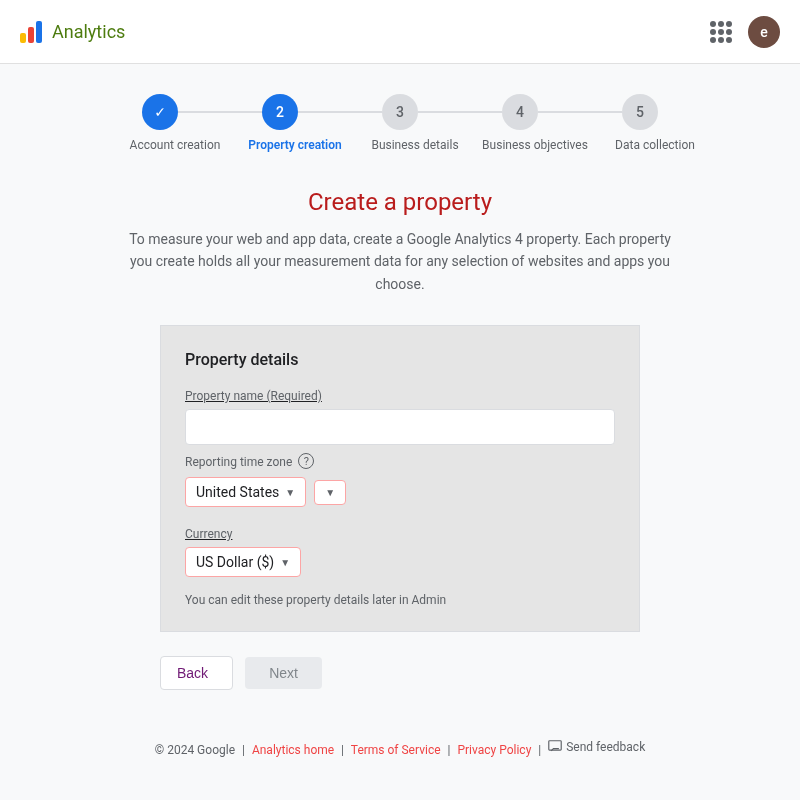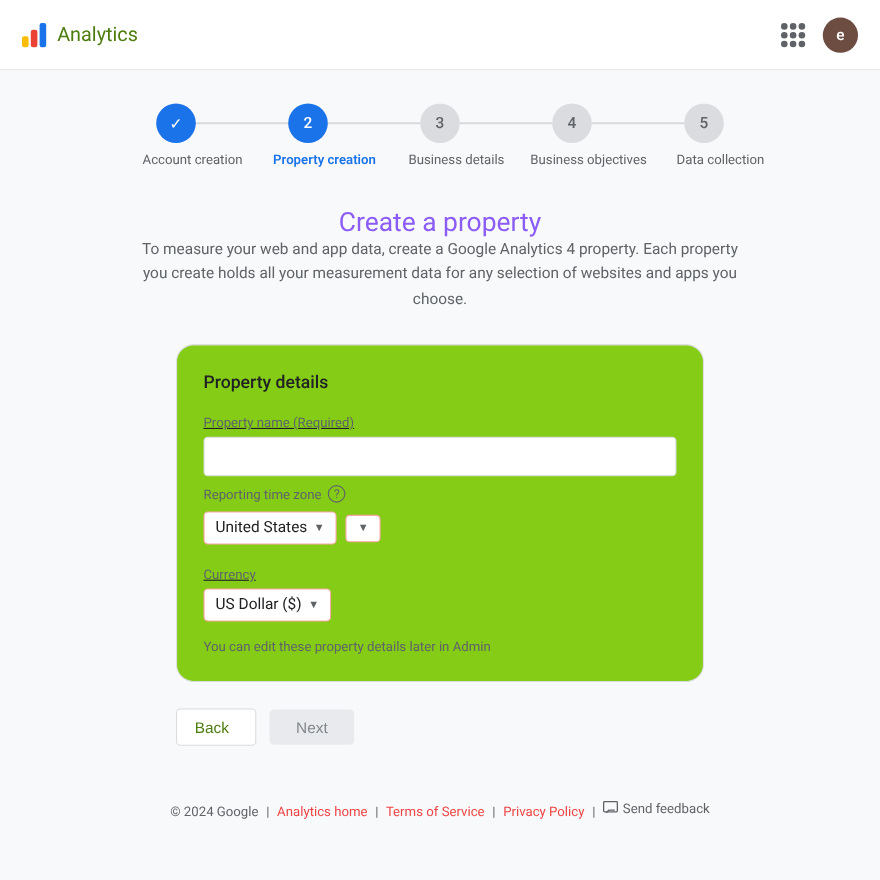--- a/index.html
+++ b/index.html
@@ -118,38 +118,39 @@
     .step-label.active-label {
       color: #1a73e8;
       font-weight: 600;
     }
 
     
     .page-title {
       text-align: center;
       font-size: 24px;
       font-weight: 400;
-      color: #8b5cf6;
+      color: #b91c1c;
+      margin-bottom: 12px;
     }
     .page-desc {
       text-align: center;
       color: #5f6368;
       font-size: 14px;
       margin-bottom: 30px;
       max-width: 560px;
       margin-left: auto;
       margin-right: auto;
       line-height: 1.6;
     }
 
     
     .card {
-      background: #84cc16;
+      background: #e5e5e5;
       border: 1px solid #dadce0;
-      border-radius: 16px;
+      border-radius: 0;
       padding: 24px;
       max-width: 480px;
       margin: 0 auto 24px;
     }
     .card-title {
       font-size: 16px;
       font-weight: 500;
       color: #202124;
       margin-bottom: 20px;
     }
@@ -232,21 +233,21 @@
     .btn {
       padding: 8px 24px;
       border-radius: 4px;
       font-size: 14px;
       font-weight: 500;
       cursor: pointer;
       border: none;
     }
     .btn-back {
       background: #fff;
-      color: #4d7c0f;
+      color: #701a75;
       border: 1px solid #dadce0;
       padding-left: 16px;
     }
     .btn-next {
       background: #e8eaed;
       color: #80868b;
       border: none;
       cursor: default;
     }
 

